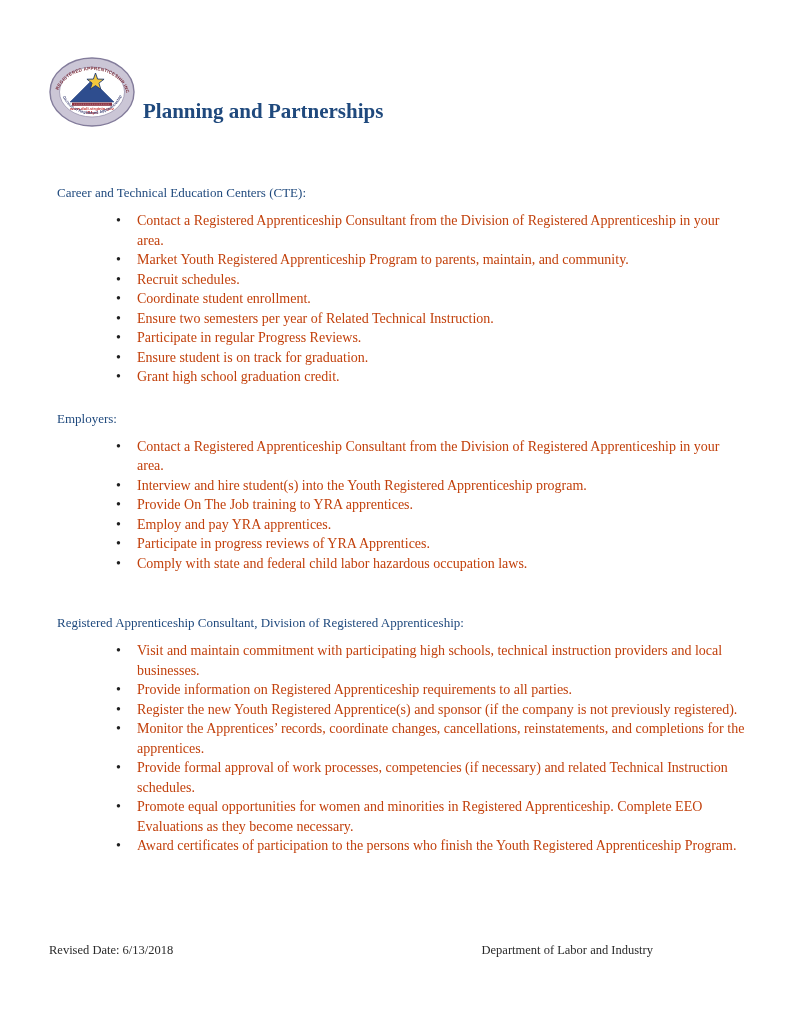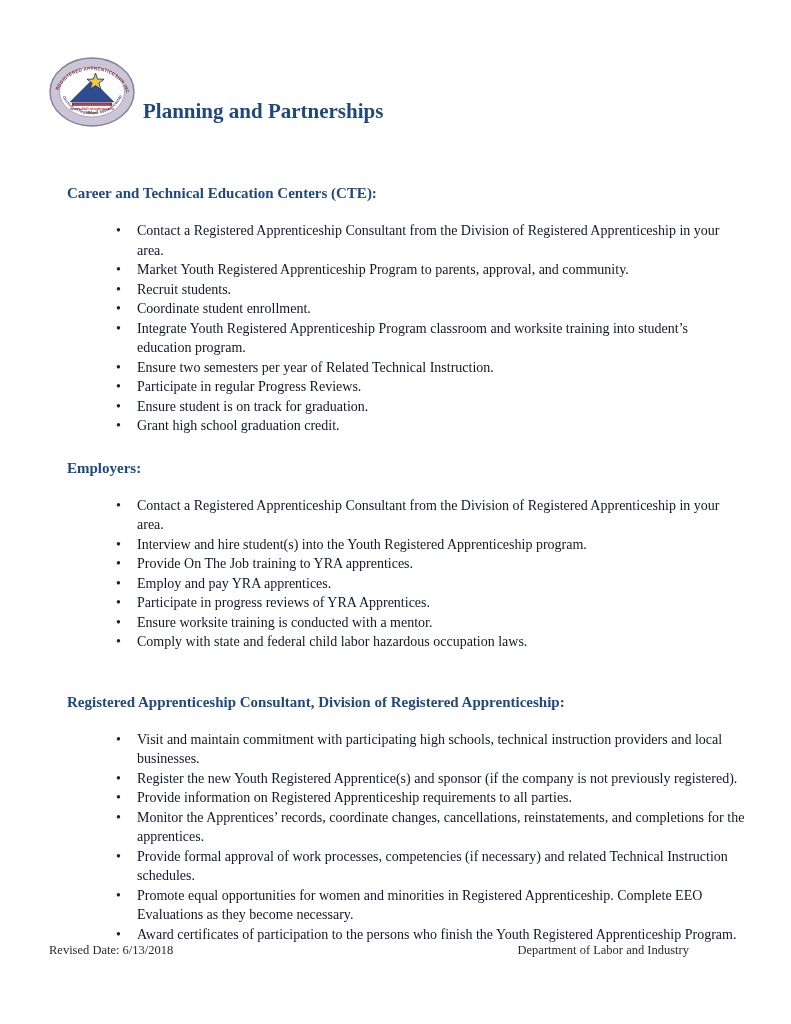--- a/index.html
+++ b/index.html
@@ -22,56 +22,56 @@
     font-weight: bold;
     font-size: 21px;
     line-height: 27px;
     color: #1f497d;
     margin: 0;
   }
   section.role-section { margin-top: 22px; }
   section.role-section.first { margin-top: 42px; }
   section.role-section.third { margin-top: 40px; }
   .section-heading {
-    font-weight: bold;
-    font-size: 15px;
+    font-weight: normal;
+    font-size: 13px;
     line-height: 20px;
     color: #1f497d;
-    margin: 18px;
+    margin: 8px;
   }
   ul.bullet-list {
     margin: 2px 0 0 0;
     padding: 0 0 0 88px;
     list-style: none;
   }
   ul.bullet-list li {
     position: relative;
     font-size: 14px;
     line-height: 19.5px;
-    color: #0f172a;
+    color: #c2410c;
   }
   ul.bullet-list li::before {
     content: "\2022";
     position: absolute;
     left: -21px;
     top: 0;
     font-size: 14px;
     color: #1f1f1f;
   }
   .doc-footer {
     position: absolute;
     left: 49px;
     right: 46px;
     top: 943px;
     display: flex;
     font-size: 12.5px;
     color: #2a2a2a;
     text-align: right;
   }
-  .doc-footer .dept { margin-left: auto; margin-right: 56px; }
+  .doc-footer .dept { margin-left: auto; margin-right: 92px; }
 </style>
 </head>
 <body>
 
 <div class="page">
 
   <header class="doc-header">
     <div class="logo-wrap">
       <svg viewBox="0 0 86 70" width="86" height="70" aria-hidden="true">
         <ellipse cx="43" cy="35" rx="42" ry="34" fill="#cbc6d6" stroke="#837c9b" stroke-width="1.4"></ellipse>
@@ -96,50 +96,48 @@
     </div>
     <div class="title-block">
       <div class="title-line">Planning and Partnerships</div>
     </div>
   </header>
 
   <section class="role-section first">
     <h2 class="section-heading">Career and Technical Education Centers (CTE):</h2>
     <ul class="bullet-list">
         <li>Contact a Registered Apprenticeship Consultant from the Division of Registered Apprenticeship in your area.</li>
-        <li>Market Youth Registered Apprenticeship Program to parents, approval, and community.</li>
-        <li>Recruit students.</li>
+        <li>Market Youth Registered Apprenticeship Program to parents, maintain, and community.</li>
+        <li>Recruit schedules.</li>
         <li>Coordinate student enrollment.</li>
-        <li>Integrate Youth Registered Apprenticeship Program classroom and worksite training into student’s education program.</li>
         <li>Ensure two semesters per year of Related Technical Instruction.</li>
         <li>Participate in regular Progress Reviews.</li>
         <li>Ensure student is on track for graduation.</li>
         <li>Grant high school graduation credit.</li>
       </ul>
   </section>
 
   <section class="role-section">
     <h2 class="section-heading">Employers:</h2>
     <ul class="bullet-list">
         <li>Contact a Registered Apprenticeship Consultant from the Division of Registered Apprenticeship in your area.</li>
         <li>Interview and hire student(s) into the Youth Registered Apprenticeship program.</li>
         <li>Provide On The Job training to YRA apprentices.</li>
         <li>Employ and pay YRA apprentices.</li>
         <li>Participate in progress reviews of YRA Apprentices.</li>
-        <li>Ensure worksite training is conducted with a mentor.</li>
         <li>Comply with state and federal child labor hazardous occupation laws.</li>
       </ul>
   </section>
 
   <section class="role-section third">
     <h2 class="section-heading">Registered Apprenticeship Consultant, Division of Registered Apprenticeship:</h2>
     <ul class="bullet-list">
         <li>Visit and maintain commitment with participating high schools, technical instruction providers and local businesses.</li>
+        <li>Provide information on Registered Apprenticeship requirements to all parties.</li>
         <li>Register the new Youth Registered Apprentice(s) and sponsor (if the company is not previously registered).</li>
-        <li>Provide information on Registered Apprenticeship requirements to all parties.</li>
         <li>Monitor the Apprentices’ records, coordinate changes, cancellations, reinstatements, and completions for the apprentices.</li>
         <li>Provide formal approval of work processes, competencies (if necessary) and related Technical Instruction schedules.</li>
         <li>Promote equal opportunities for women and minorities in Registered Apprenticeship. Complete EEO Evaluations as they become necessary.</li>
         <li>Award certificates of participation to the persons who finish the Youth Registered Apprenticeship Program.</li>
       </ul>
   </section>
 
   <footer class="doc-footer">
     <span class="revised">Revised Date: 6/13/2018</span>
     <span class="dept">Department of Labor and Industry</span>

